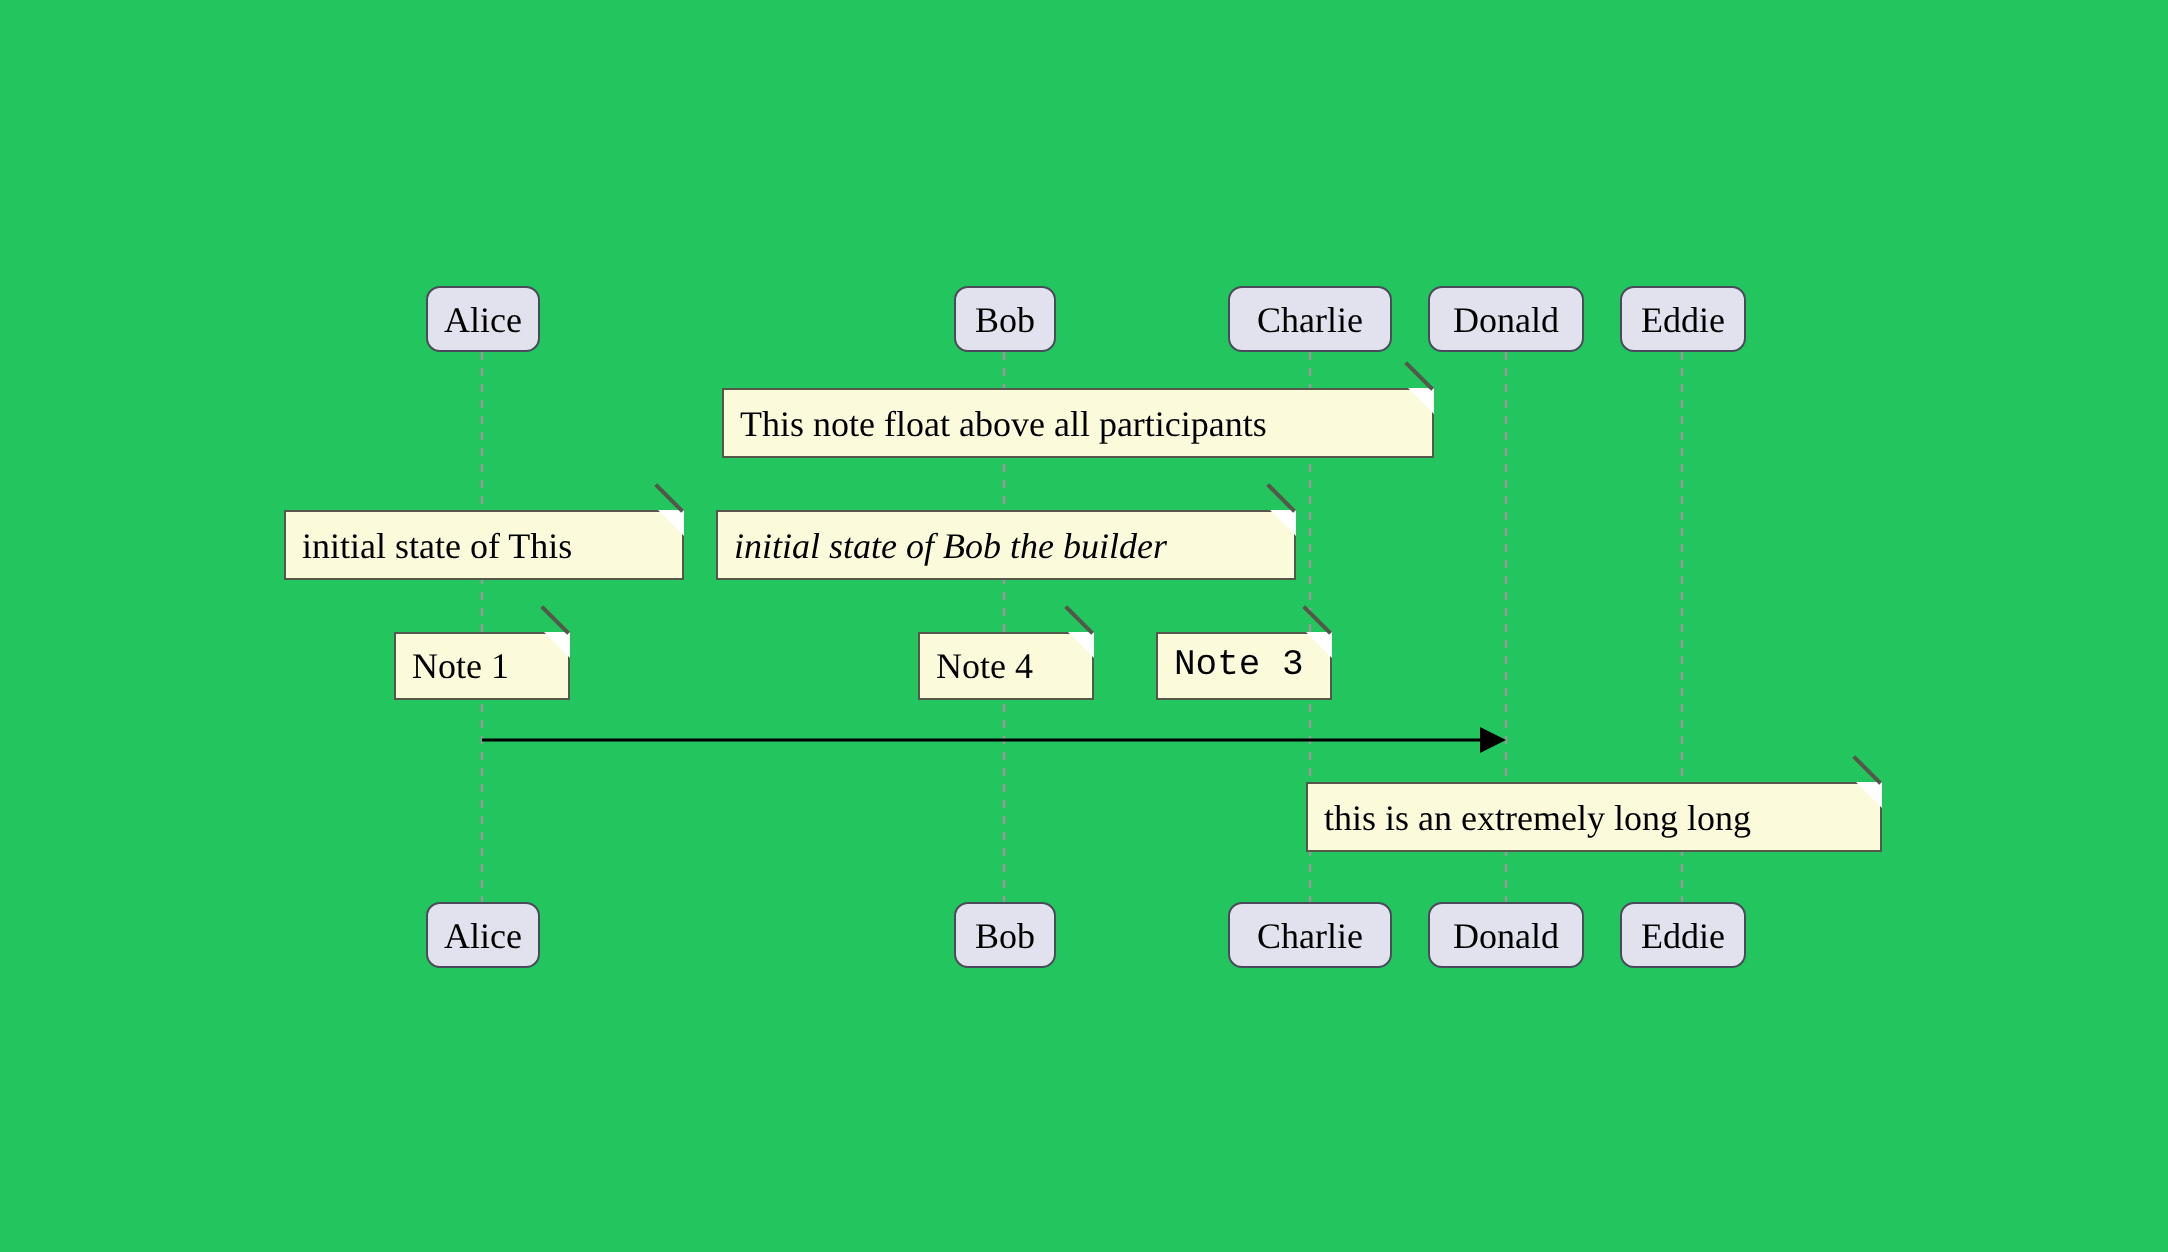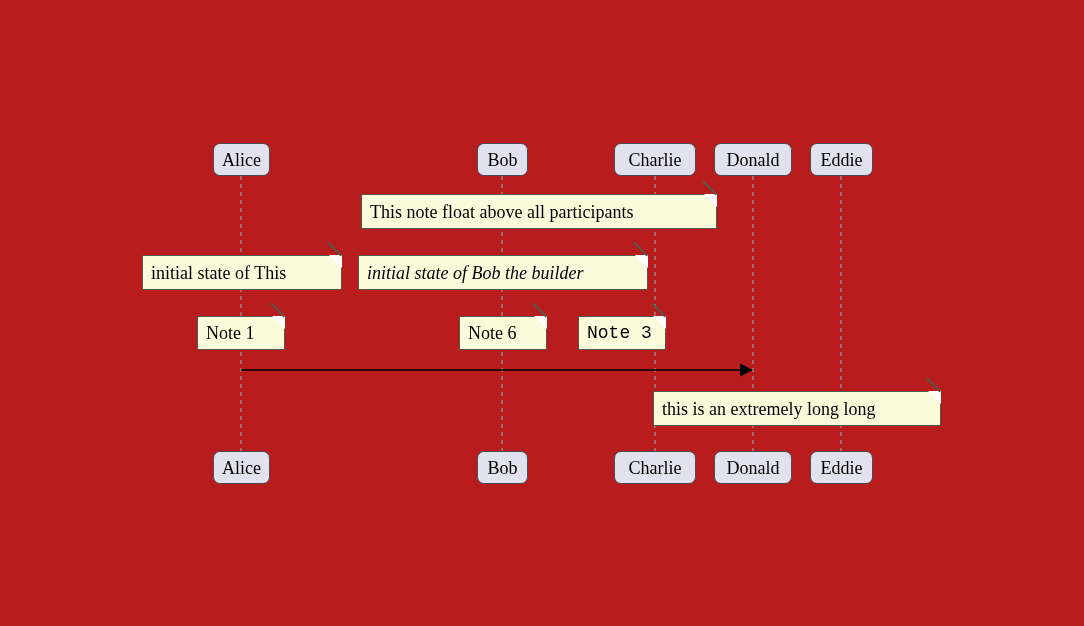--- a/index.html
+++ b/index.html
@@ -4,21 +4,21 @@
 <style>
   html, body {
     margin: 0;
     padding: 0;
     background: #ffffff;
   }
   #canvas {
     position: relative;
     width: 1084px;
     height: 626px;
-    background: #b91c1c;
+    background: #22c55e;
     font-family: "Liberation Serif", "DejaVu Serif", serif;
     overflow: hidden;
   }
   #svg-layer {
     position: absolute;
     left: 0;
     top: 0;
     width: 1084px;
     height: 626px;
   }
@@ -145,21 +145,21 @@
         <span class="note-text">initial state of Bob the builder</span>
       </div>
       <div class="note" style="left: 197px; top: 316px; width: 88px; height: 34px;">
         <div class="fold-cover"></div>
         <div class="fold-edge"></div>
         <span class="note-text">Note 1</span>
       </div>
       <div class="note" style="left: 459px; top: 316px; width: 88px; height: 34px;">
         <div class="fold-cover"></div>
         <div class="fold-edge"></div>
-        <span class="note-text">Note 6</span>
+        <span class="note-text">Note 4</span>
       </div>
       <div class="note" style="left: 578px; top: 316px; width: 88px; height: 34px; font-family: Liberation Mono, monospace;">
         <div class="fold-cover"></div>
         <div class="fold-edge"></div>
         <span class="note-text">Note 3</span>
       </div>
       <div class="note" style="left: 653px; top: 391px; width: 288px; height: 35px;">
         <div class="fold-cover"></div>
         <div class="fold-edge"></div>
         <span class="note-text">this is an extremely long long</span>

